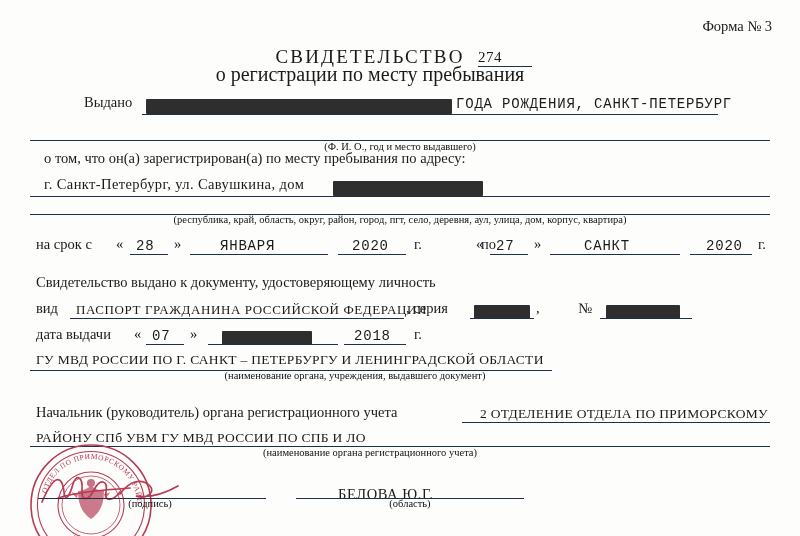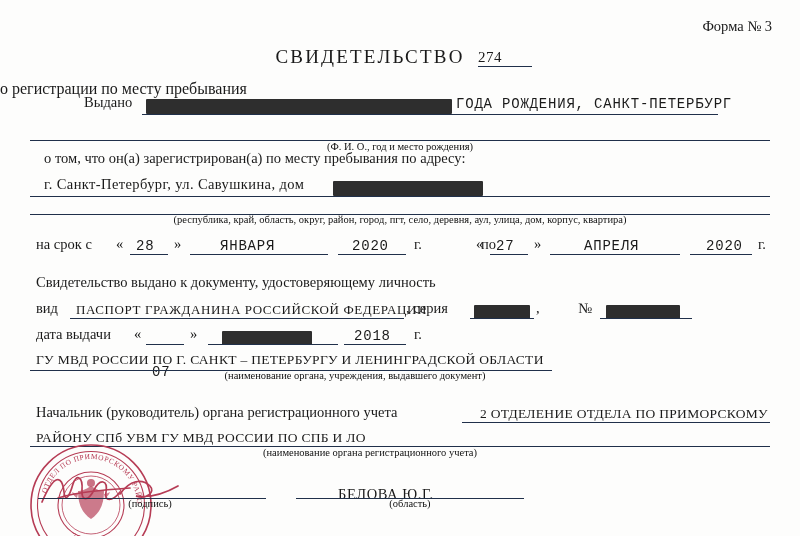--- a/index.html
+++ b/index.html
@@ -34,23 +34,24 @@
     letter-spacing: 2.2px;
   }
   .title-inner { display: inline-block; padding-right: 60px; }
   .cert-number {
     top: 49px;
     left: 478px;
     font-size: 15px;
     letter-spacing: 0.5px;
   }
   .subtitle {
-    top: 80px;
+    top: 63px;
     left: 0; right: 0;
-    font-size: 16px;
+    text-align: center;
+    font-size: 20px;
   }
   .subtitle-inner { display: inline-block; padding-right: 60px; }
 
   
   .rule {
     border-bottom: 1px solid #20304a;
     height: 0;
   }
 
   .lbl { font-size: 14.5px; }
@@ -109,21 +110,21 @@
   </div>
 
   <div class="abs lbl" style="top:94px; left:84px;">Выдано</div>
   <div class="abs" style="top:96px; left:146px;">
     <span class="redact" style="width:306px; height:15px;"></span>
   </div>
   <div class="abs filled-bold nowrap" style="top:96px; left:456px;">ГОДА РОЖДЕНИЯ, САНКТ-ПЕТЕРБУРГ</div>
   <div class="abs rule" style="top:114px; left:142px; width:576px;"></div>
 
   <div class="abs rule" style="top:140px; left:30px; width:740px;"></div>
-  <div class="abs caption" style="top:141px; left:230px; width:340px;">(Ф. И. О., год и место рождения)</div>
+  <div class="abs caption" style="top:141px; left:230px; width:340px;">(Ф. И. О., год и место выдавшего)</div>
 
   <div class="abs lbl" style="top:150px; left:44px;">о том, что он(а) зарегистрирован(а) по месту пребывания по адресу:</div>
 
   <div class="abs filled" style="top:176px; left:44px; font-size:14.5px;">г. Санкт-Петербург, ул. Савушкина, дом</div>
   <div class="abs" style="top:178px; left:333px;">
     <span class="redact" style="width:150px; height:15px;"></span>
   </div>
   <div class="abs rule" style="top:196px; left:30px; width:740px;"></div>
   <div class="abs rule" style="top:214px; left:30px; width:740px;"></div>
   <div class="abs caption" style="top:214px; left:120px; width:560px;">(республика, край, область, округ, район, город, пгт, село, деревня, аул, улица, дом, корпус, квартира)</div>
@@ -136,21 +137,21 @@
   <div class="abs filled-bold" style="top:238px; left:220px;">ЯНВАРЯ</div>
   <div class="abs rule" style="top:254px; left:190px; width:138px;"></div>
   <div class="abs filled-bold" style="top:238px; left:352px;">2020</div>
   <div class="abs rule" style="top:254px; left:338px; width:68px;"></div>
   <div class="abs lbl" style="top:236px; left:414px;">г.</div>
   <div class="abs lbl" style="top:236px; left:446px;margin-left:35px;">по</div>
   <div class="abs quote" style="top:236px; left:476px;">«</div>
   <div class="abs filled-bold" style="top:238px; left:496px;">27</div>
   <div class="abs rule" style="top:254px; left:490px; width:38px;"></div>
   <div class="abs quote" style="top:236px; left:534px;">»</div>
-  <div class="abs filled-bold" style="top:238px; left:584px;">АПРЕЛЯ</div>
+  <div class="abs filled-bold" style="top:238px; left:584px;">САНКТ</div>
   <div class="abs rule" style="top:254px; left:550px; width:130px;"></div>
   <div class="abs filled-bold" style="top:238px; left:706px;">2020</div>
   <div class="abs rule" style="top:254px; left:690px; width:62px;"></div>
   <div class="abs lbl" style="top:236px; left:758px;">г.</div>
 
   <div class="abs lbl" style="top:274px; left:36px;">Свидетельство выдано к документу, удостоверяющему личность</div>
 
   <div class="abs lbl" style="top:300px; left:36px;">вид</div>
   <div class="abs filled" style="top:302px; left:76px; font-size:13px; letter-spacing:0.6px;">ПАСПОРТ ГРАЖДАНИНА РОССИЙСКОЙ ФЕДЕРАЦИИ</div>
   <div class="abs rule" style="top:318px; left:70px; width:334px;"></div>
@@ -161,21 +162,21 @@
   <div class="abs rule" style="top:318px; left:470px; width:64px;"></div>
   <div class="abs lbl" style="top:300px; left:536px;">,</div>
   <div class="abs lbl" style="top:300px; left:578px;">№</div>
   <div class="abs" style="top:302px; left:606px;">
     <span class="redact" style="width:74px; height:14px;"></span>
   </div>
   <div class="abs rule" style="top:318px; left:600px; width:92px;"></div>
 
   <div class="abs lbl" style="top:326px; left:36px;">дата выдачи</div>
   <div class="abs quote" style="top:326px; left:134px;">«</div>
-  <div class="abs filled-bold" style="top:328px; left:152px;margin-top:36px;">07</div>
+  <div class="abs filled-bold" style="top:328px; left:152px;">07</div>
   <div class="abs rule" style="top:344px; left:146px; width:38px;"></div>
   <div class="abs quote" style="top:326px; left:190px;">»</div>
   <div class="abs" style="top:328px; left:222px;">
     <span class="redact" style="width:90px; height:14px;"></span>
   </div>
   <div class="abs rule" style="top:344px; left:208px; width:130px;"></div>
   <div class="abs filled-bold" style="top:328px; left:354px;">2018</div>
   <div class="abs rule" style="top:344px; left:344px; width:62px;"></div>
   <div class="abs lbl" style="top:326px; left:414px;">г.</div>
 

